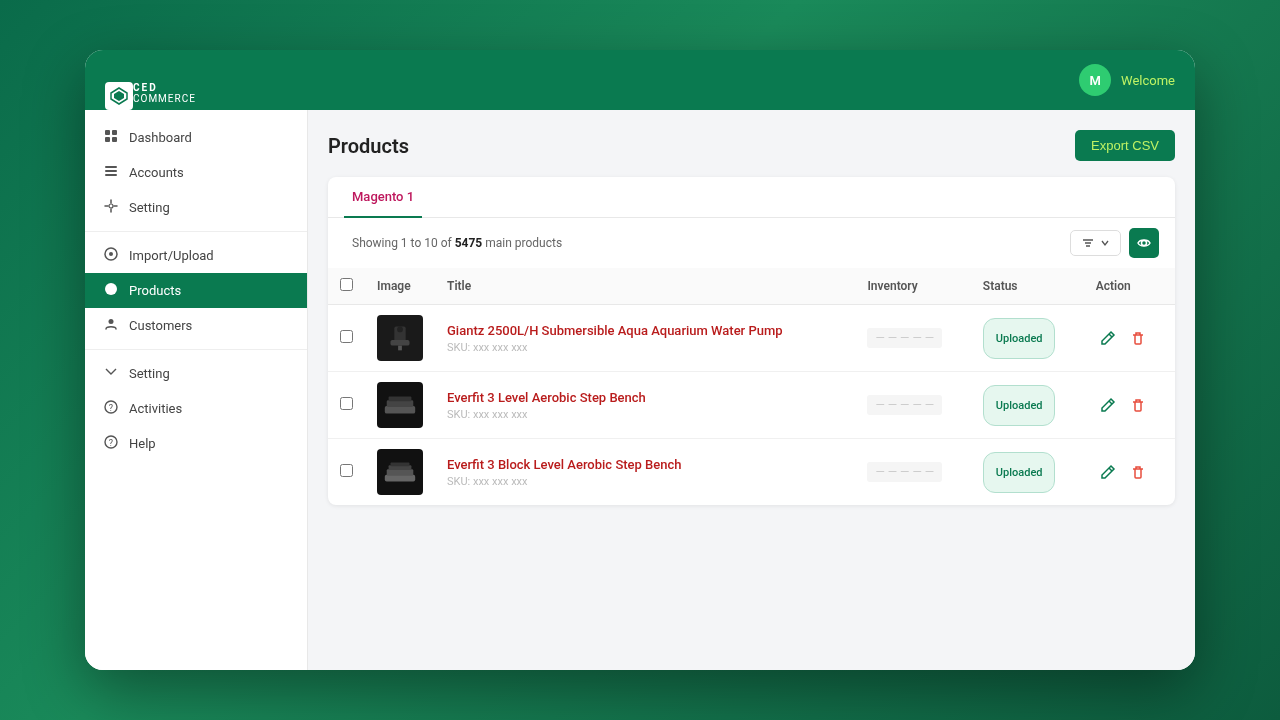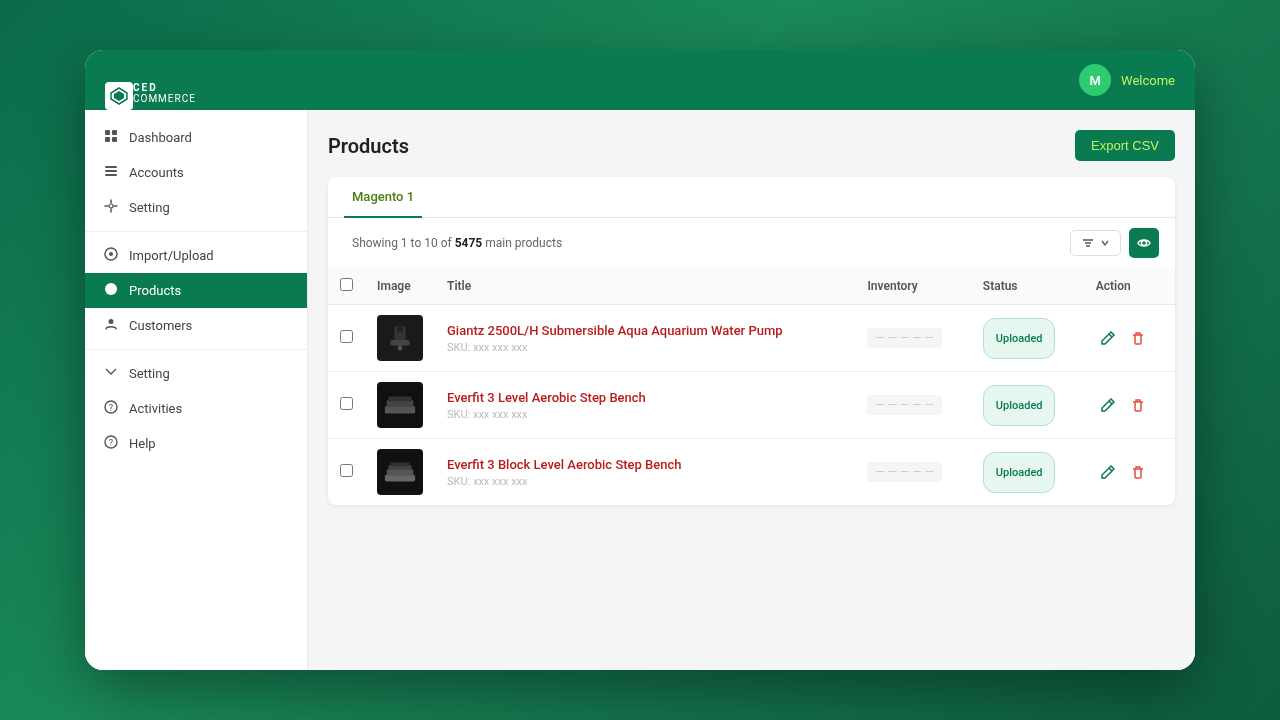--- a/index.html
+++ b/index.html
@@ -174,21 +174,21 @@
     }
     .tab {
       padding: 12px 8px;
       font-size: 13px;
       color: #444;
       cursor: pointer;
       border-bottom: 2px solid transparent;
       margin-bottom: -1px;
     }
     .tab.active {
-      color: #4d7c0f;
+      color: #be185d;
       border-bottom: 2px solid #0a7a50;
       font-weight: 500;
     }
     
     .table-toolbar {
       display: flex;
       align-items: center;
       justify-content: flex-end;
       padding: 10px 16px;
       gap: 8px;

